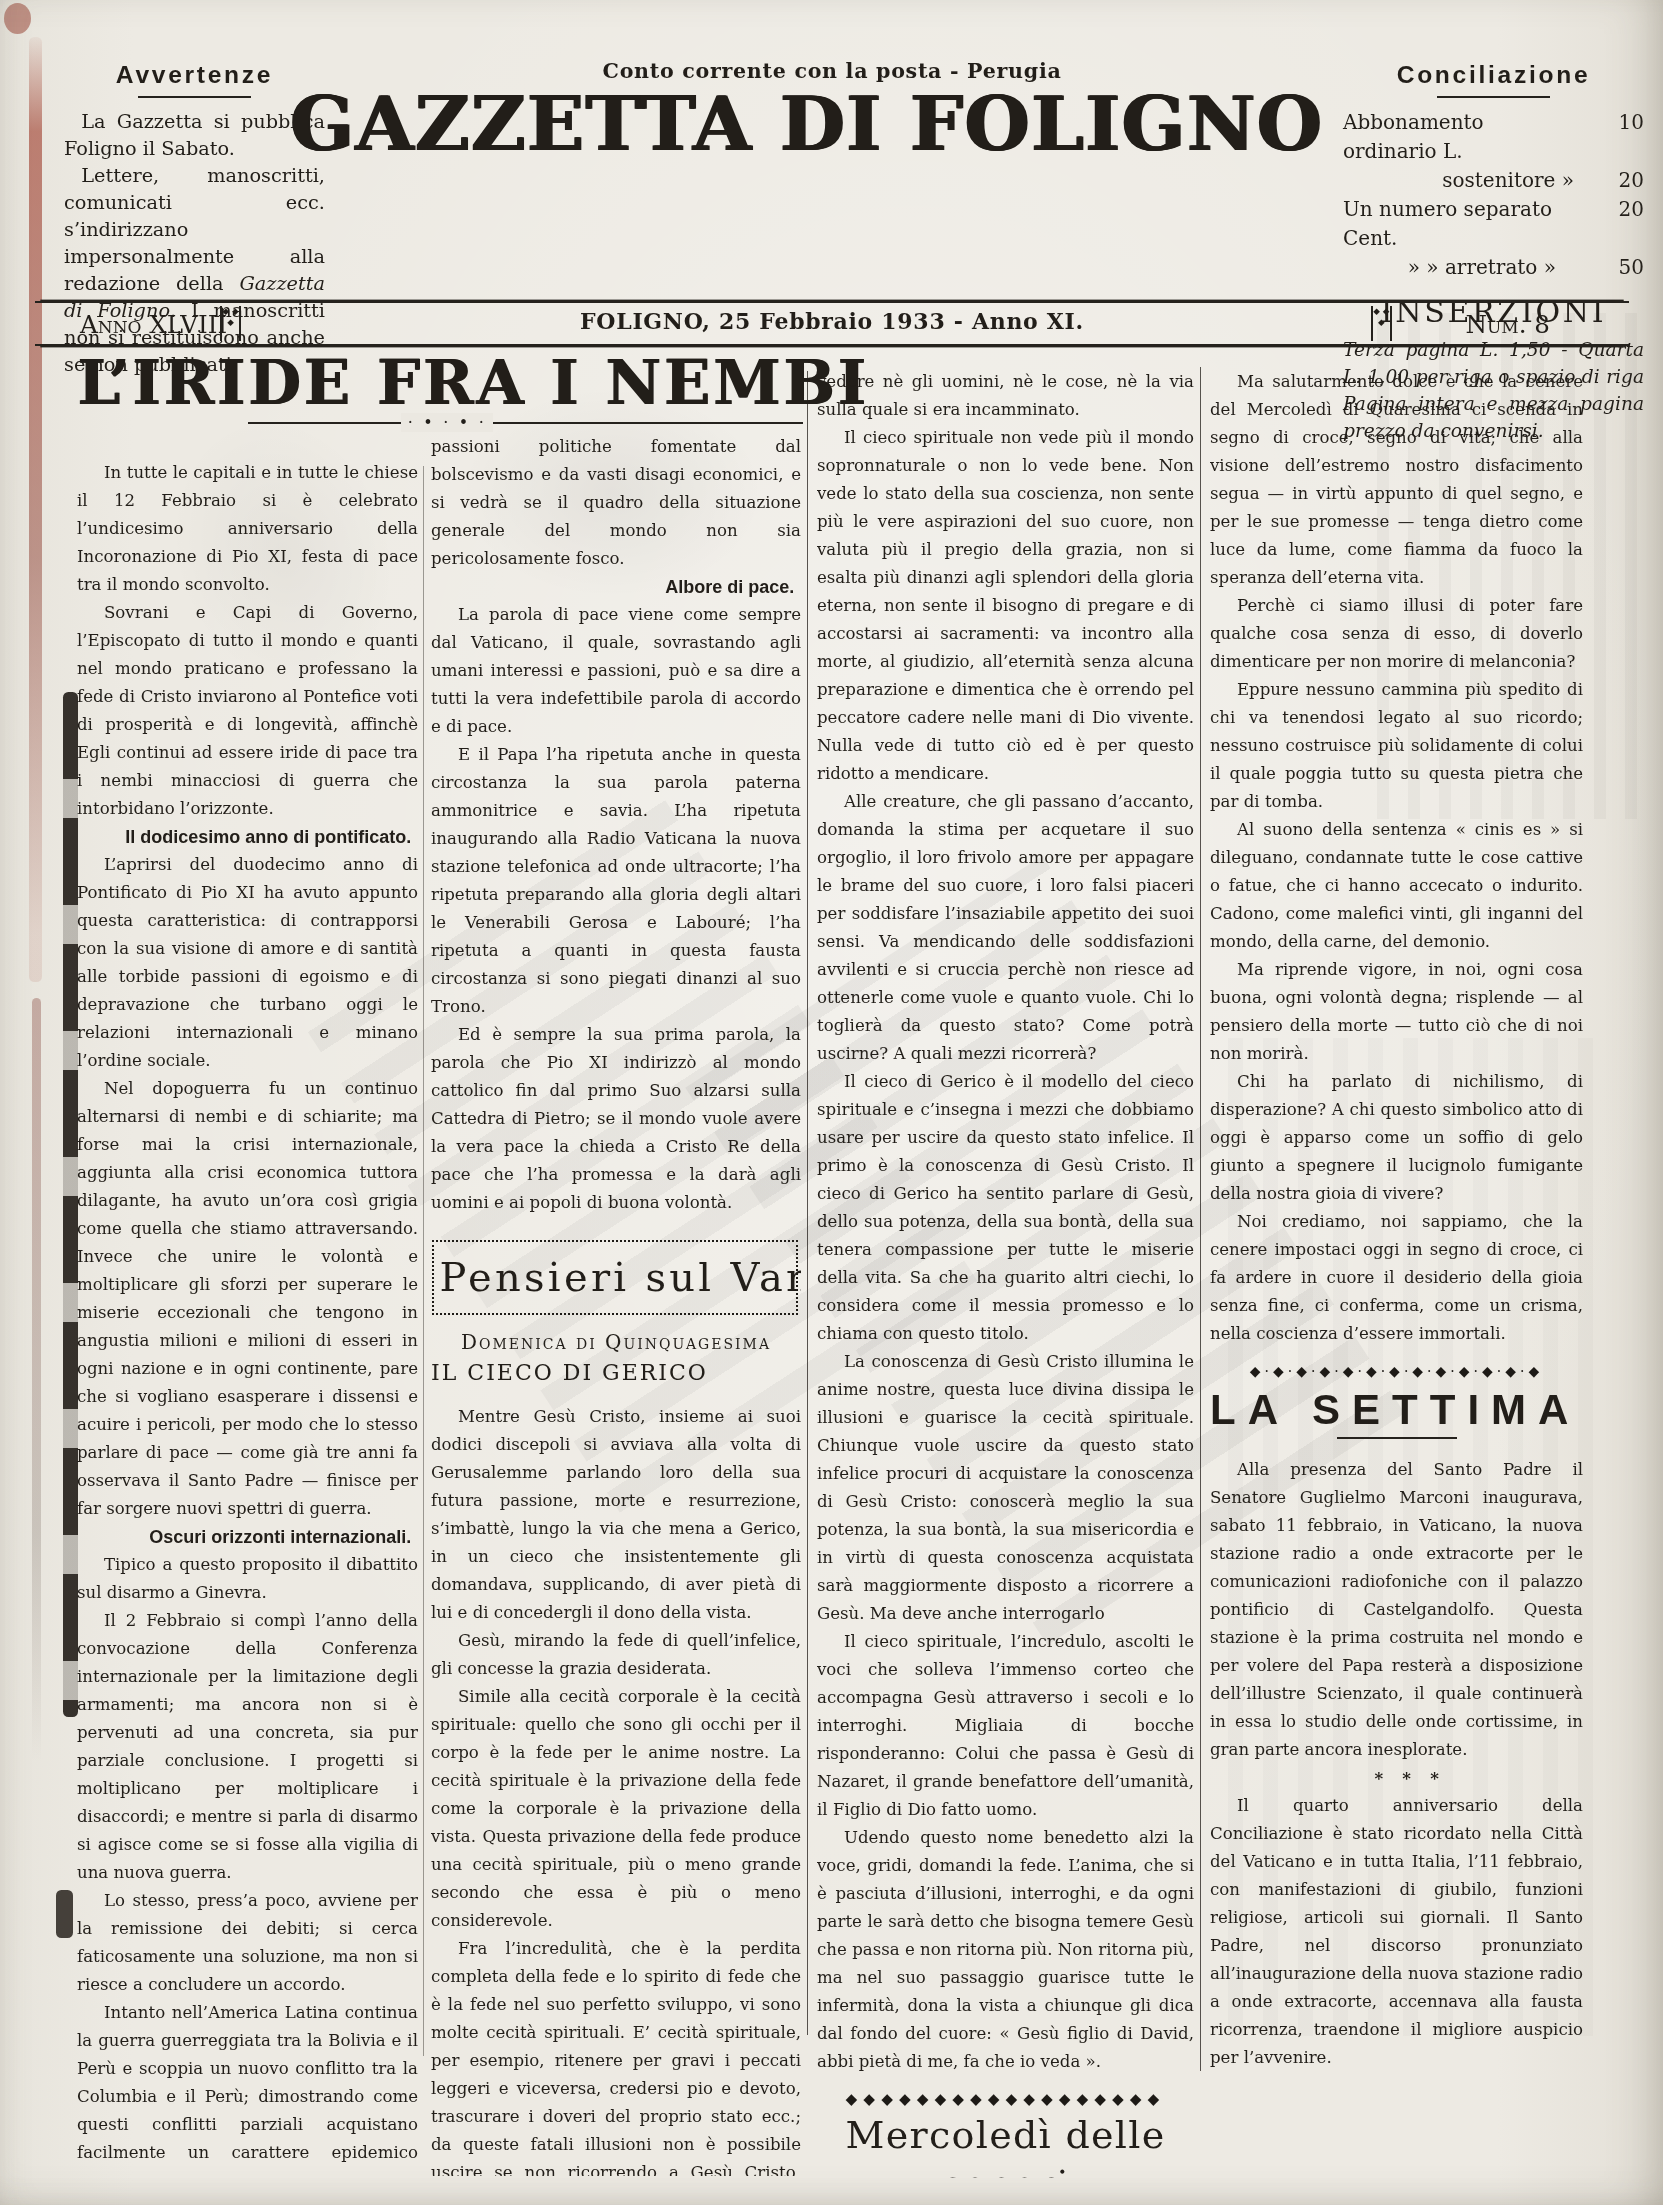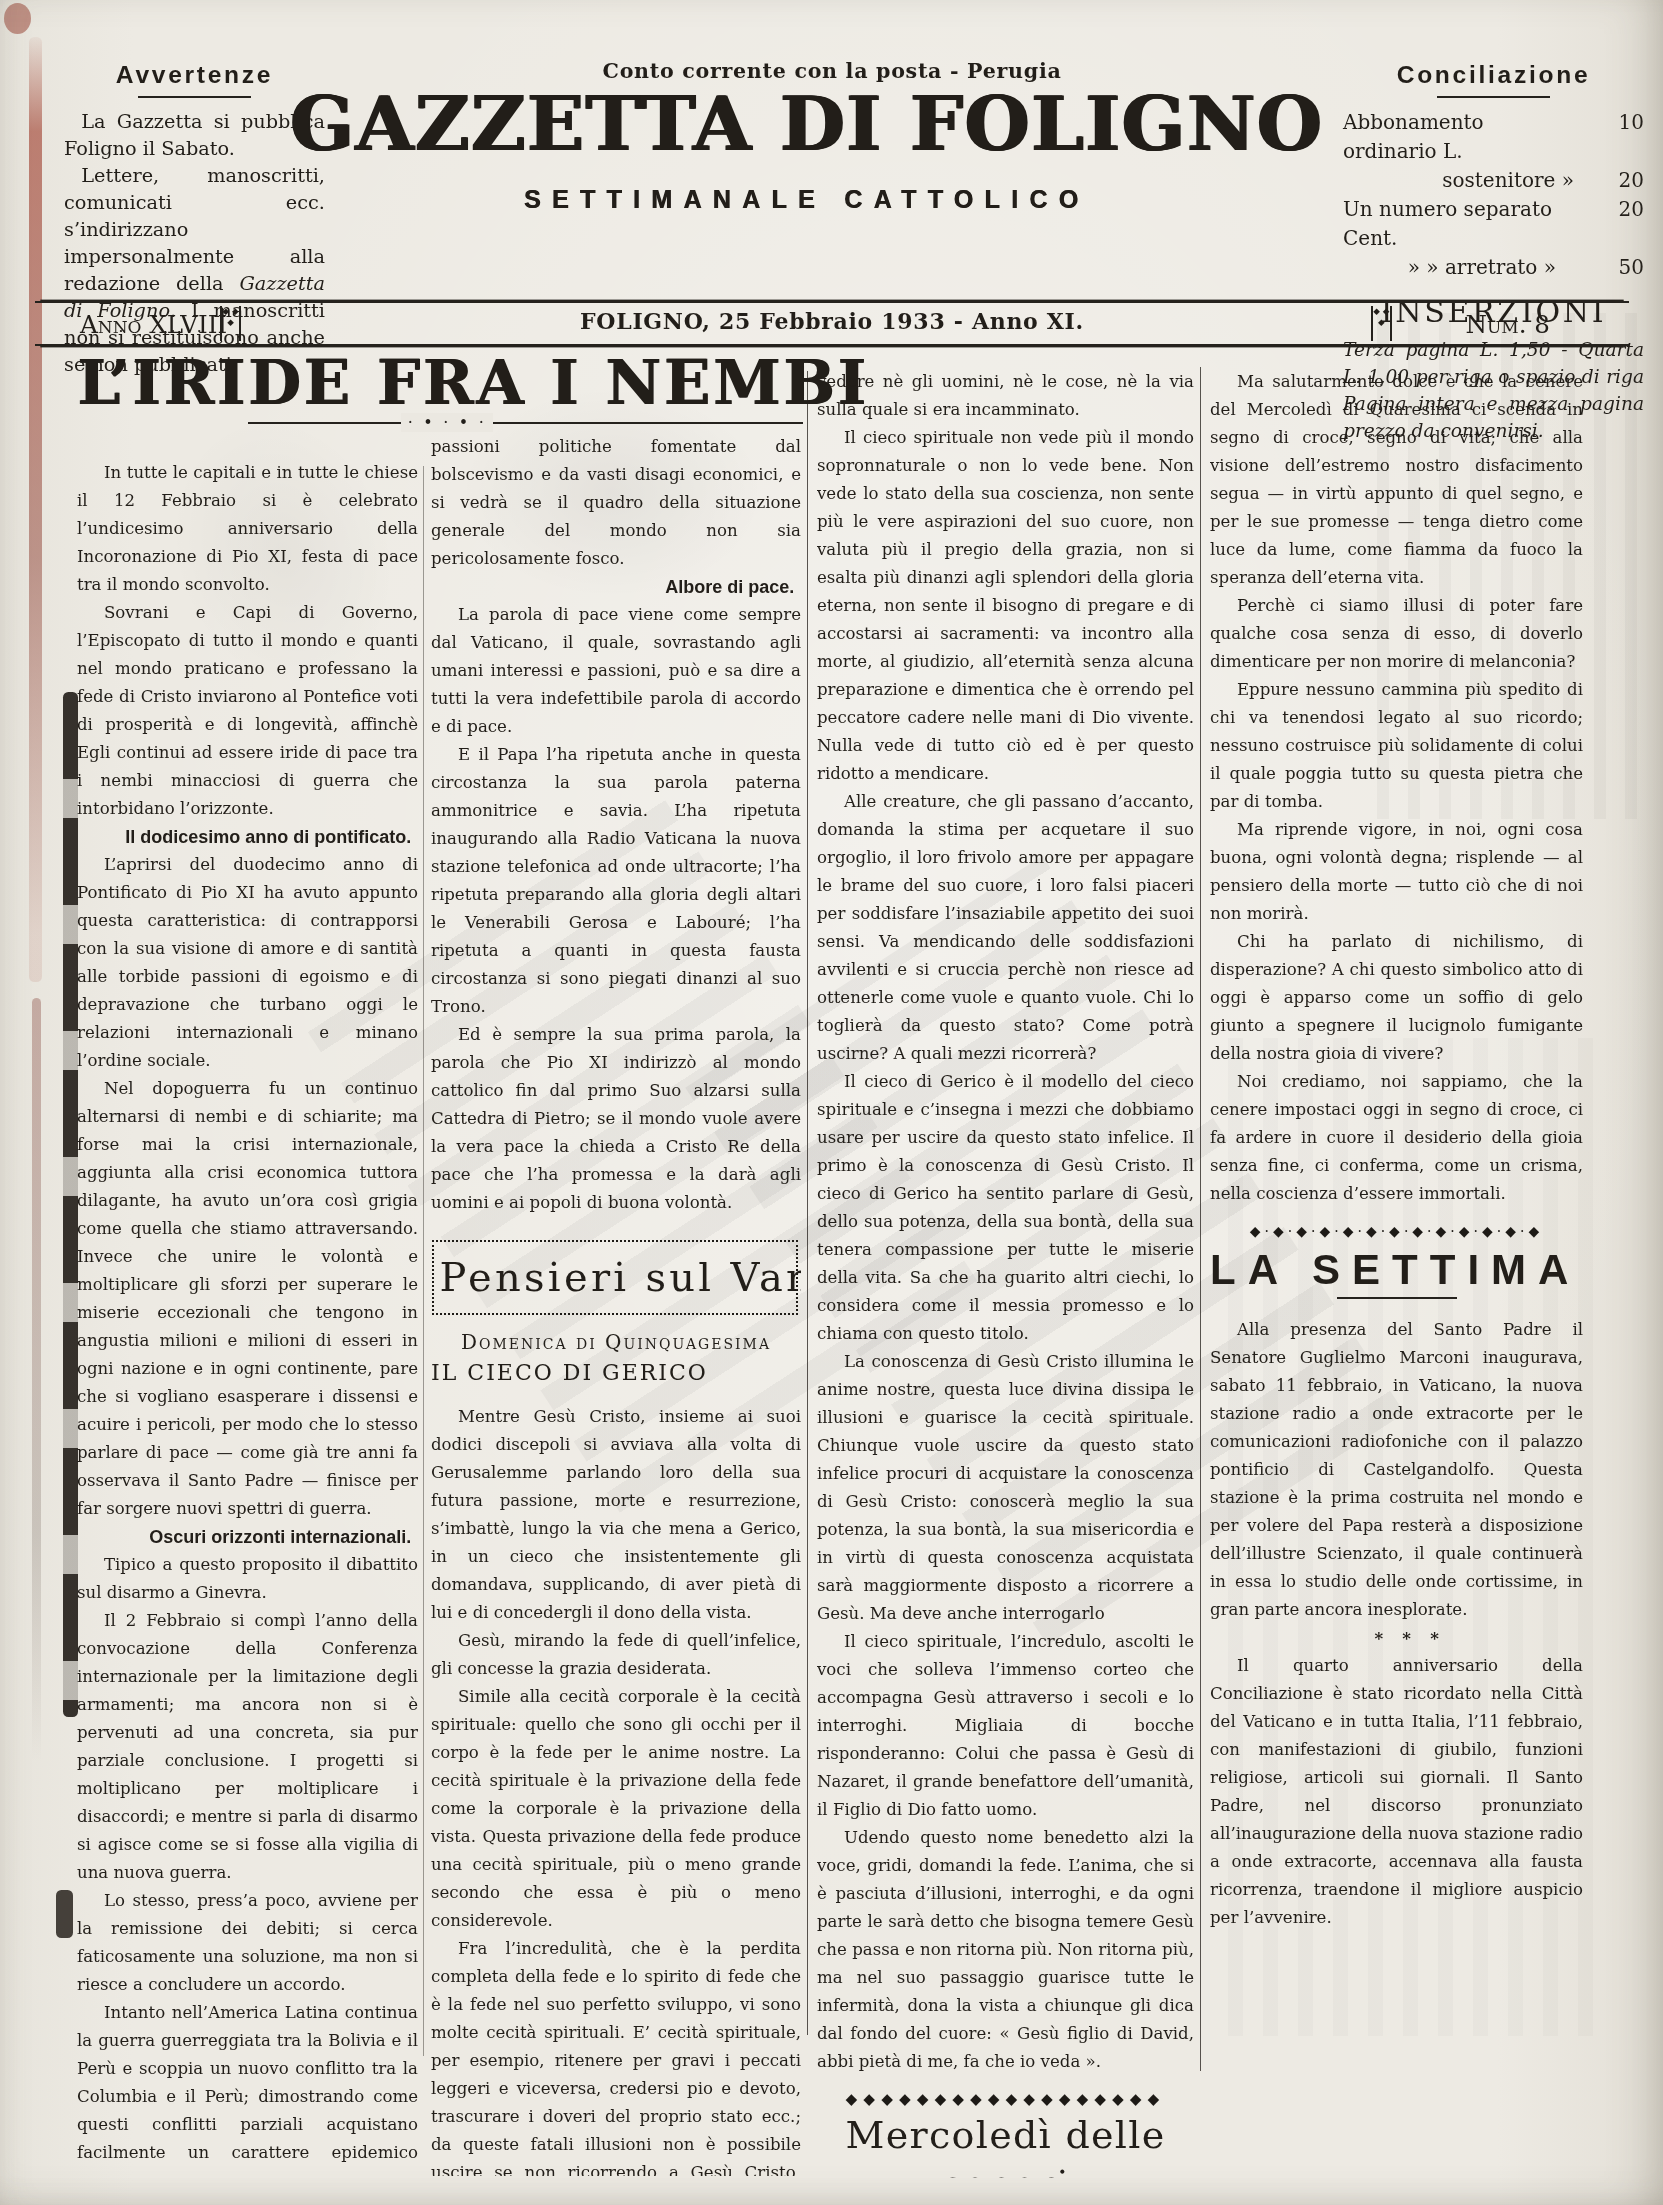--- a/index.html
+++ b/index.html
@@ -130,21 +130,20 @@
     <div class="side-head">Avvertenze</div>
     <div class="side-rule"></div>
     <div class="notice">
       <p>La Gazzetta si pubblica Foligno il Sabato.</p>
       <p><span>Lettere, manoscritti, comunicati ecc. s’indirizzano impersonalmente alla redazione della </span><i>Gazzetta di Foligno</i><span>. I manoscritti non si restituiscono anche se non pubblicati.</span></p>
     </div>
   </div>
 
   <div class="masthead">
     <div class="masthead-title">GAZZETTA DI FOLIGNO</div>
-    <div class="masthead-sub">SETTIMANALE CATTOLICO</div>
   </div>
 
   <div class="sideblock associazione">
     <div class="side-head">Conciliazione</div>
     <div class="side-rule"></div>
     <div class="rate-row">
       <span>Abbonamento ordinario  L.</span>
       <span class="v">10</span>
     </div>
     <div class="rate-row" style="justify-content:flex-end;gap:27px;">
@@ -222,20 +221,21 @@
     <p>Udendo questo nome benedetto alzi la voce, gridi, domandi la fede. L’anima, che si è pasciuta d’illusioni, interroghi, e da ogni parte le sarà detto che bisogna temere Gesù che passa e non ritorna più. Non ritorna più, ma nel suo passaggio guarisce tutte le infermità, dona la vista a chiunque gli dica dal fondo del cuore: « Gesù figlio di David, abbi pietà di me, fa che io veda ».</p>
     <div class="ornament-row">◆◆◆◆◆◆◆◆◆◆◆◆◆◆◆◆◆◆</div>
     <div class="ceneri-title">Mercoledì delle ceneri</div>
 
   </div>
 
   <div class="col" style="left:1210px;top:368px;width:373px;height:1817px;">
     <p>Ma salutarmente dolce è che la cenere del Mercoledì di Quaresima ci scenda in segno di croce, segno di vita; che alla visione dell’estremo nostro disfacimento segua — in virtù appunto di quel segno, e per le sue promesse — tenga dietro come luce da lume, come fiamma da fuoco la speranza dell’eterna vita.</p>
     <p>Perchè ci siamo illusi di poter fare qualche cosa senza di esso, di doverlo dimenticare per non morire di melanconia?</p>
     <p>Eppure nessuno cammina più spedito di chi va tenendosi legato al suo ricordo; nessuno costruisce più solidamente di colui il quale poggia tutto su questa pietra che par di tomba.</p>
+    <p>Al suono della sentenza « cinis es » si dileguano, condannate tutte le cose cattive o fatue, che ci hanno accecato o indurito. Cadono, come malefici vinti, gli inganni del mondo, della carne, del demonio.</p>
     <p>Ma riprende vigore, in noi, ogni cosa buona, ogni volontà degna; risplende — al pensiero della morte — tutto ciò che di noi non morirà.</p>
     <p>Chi ha parlato di nichilismo, di disperazione? A chi questo simbolico atto di oggi è apparso come un soffio di gelo giunto a spegnere il lucignolo fumigante della nostra gioia di vivere?</p>
     <p>Noi crediamo, noi sappiamo, che la cenere impostaci oggi in segno di croce, ci fa ardere in cuore il desiderio della gioia senza fine, ci conferma, come un crisma, nella coscienza d’essere immortali.</p>
     <div class="ornament-row" style="letter-spacing:4px;font-size:14px;">◆·◆·◆·◆·◆·◆·◆·◆·◆·◆·◆·◆·◆</div>
     <div class="settimana-title">LA SETTIMANA</div>
     <div class="settimana-underline"></div>
     <p>Alla presenza del Santo Padre il Senatore Guglielmo Marconi inaugurava, sabato 11 febbraio, in Vaticano, la nuova stazione radio a onde extracorte per le comunicazioni radiofoniche con il palazzo pontificio di Castelgandolfo. Questa stazione è la prima costruita nel mondo e per volere del Papa resterà a disposizione dell’illustre Scienzato, il quale continuerà in essa lo studio delle onde cortissime, in gran parte ancora inesplorate.</p>
     <p class="asterism">* * *</p>
     <p>Il quarto anniversario della Conciliazione è stato ricordato nella Città del Vaticano e in tutta Italia, l’11 febbraio, con manifestazioni di giubilo, funzioni religiose, articoli sui giornali. Il Santo Padre, nel discorso pronunziato all’inaugurazione della nuova stazione radio a onde extracorte, accennava alla fausta ricorrenza, traendone il migliore auspicio per l’avvenire.</p>
 

